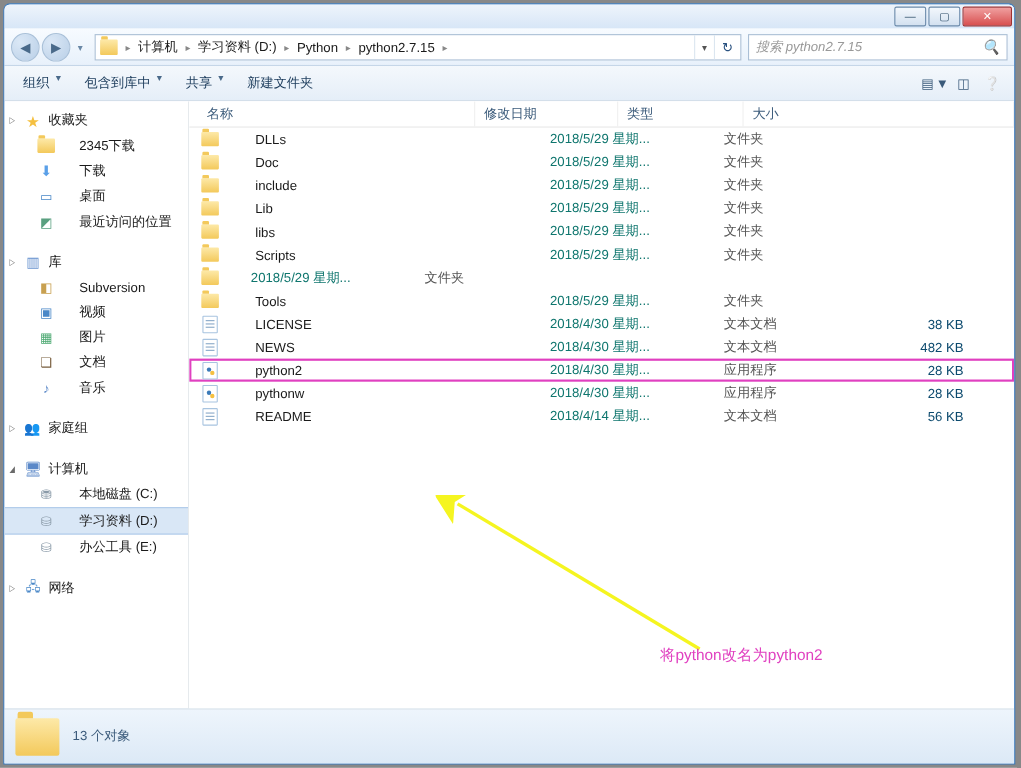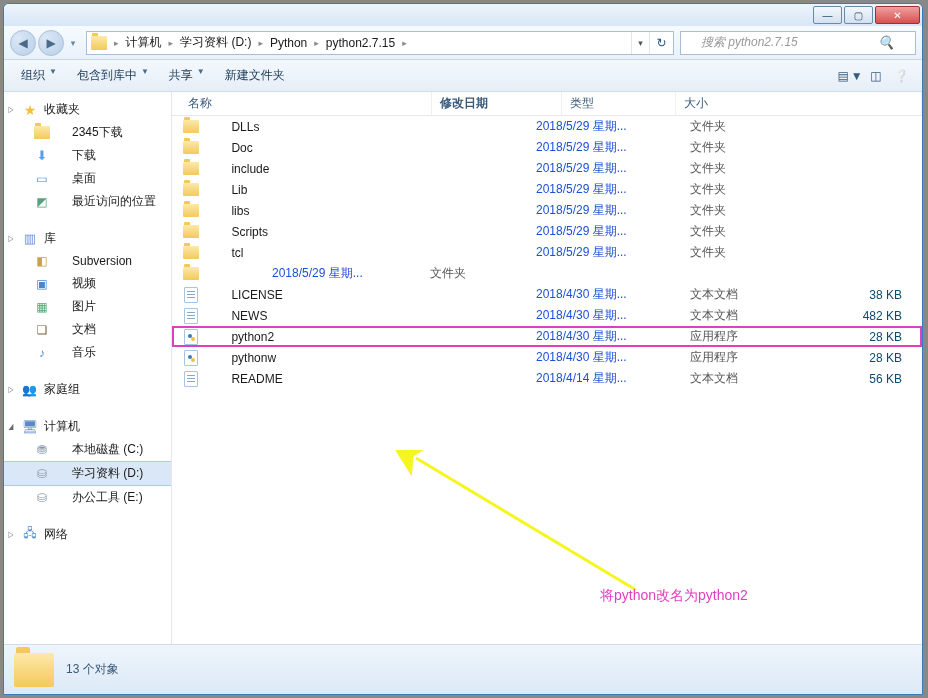--- a/index.html
+++ b/index.html
@@ -12,21 +12,21 @@
   .navbtn { width:26px; height:26px; border-radius:50%; background: radial-gradient(circle at 30% 30%, #dbe8f6, #b9cfe7); border:1px solid #a9c0d8; display:flex; align-items:center; justify-content:center; color:#4a6a8a; font-size:13px; }
   .navdrop { width:14px; height:20px; display:flex; align-items:center; justify-content:center; color:#6a88a6; font-size:9px; }
   .address { flex:1; height:24px; background:#fff; border:1px solid #aabfd6; display:flex; align-items:center; margin:0 4px; position:relative; }
   .folder-ico-sm { width:16px; height:14px; background: linear-gradient(#fde9a8,#f3c95b); border-radius:1px; margin:0 4px; position:relative; }
   .folder-ico-sm::before { content:""; position:absolute; top:-3px; left:1px; width:6px; height:3px; background:#f3c95b; border-radius:1px 1px 0 0; }
   .crumb { padding:0 4px; color:#1a1a1a; display:flex; align-items:center; height:100%; }
   .crumb-arrow { color:#888; font-size:9px; padding:0 3px; }
   .addr-right { margin-left:auto; display:flex; align-items:center; }
   .addr-dd { width:18px; height:22px; display:flex; align-items:center; justify-content:center; color:#555; font-size:9px; border-left:1px solid #dbe6f0; }
   .refresh { width:24px; height:22px; display:flex; align-items:center; justify-content:center; color:#2a5280; border-left:1px solid #dbe6f0; }
-  .searchbox { width:236px; height:24px; background:#fff; border:1px solid #aabfd6; display:flex; align-items:center; padding:0 20px; color:#999; font-style:italic; }
+  .searchbox { width:236px; height:24px; background:#fff; border:1px solid #aabfd6; display:flex; align-items:center; padding:0 6px; color:#999; font-style:italic; }
   .searchbox .sicon { margin-left:auto; color:#5b82b2; font-size:13px; }
   .toolbar { height:32px; background: linear-gradient(#f4f8fc,#e5eef8); border-bottom:1px solid #d0dce8; display:flex; align-items:center; padding:0 8px; gap:2px; }
   .tbtn { padding:3px 8px; color:#1a3a5a; display:flex; align-items:flex-start; gap:4px; border:1px solid transparent; border-radius:2px; }
   .tbtn .dd { font-size:8px; color:#4a6a8a; }
   .tright { margin-left:auto; display:flex; gap:2px; }
   .ticon { width:24px; height:22px; display:flex; align-items:center; justify-content:center; color:#3a5a7a; }
   .body { flex:1; display:flex; overflow:hidden; }
   .sidebar { width:168px; background:#fff; border-right:1px solid #e4e8ec; padding:6px 0; overflow:auto; }
   .navgroup { margin-bottom:14px; }
   .navhead { display:flex; align-items:center; gap:6px; padding:3px 8px 3px 18px; color:#1a1a1a; position:relative; }
@@ -51,28 +51,28 @@
   .ico.comp { color:#5a88c8; font-size:13px; }
   .ico.disk { color:#8a9aa8; font-size:12px; }
   .ico.net { color:#4a88c8; font-size:12px; }
   .ico.page { width:14px; height:16px; background:#fff; border:1px solid #a8c4e0; border-radius:1px; position:relative; }
   .ico.txt::after { content:""; position:absolute; left:2px; top:3px; width:8px; height:1px; background:#88a8c8; box-shadow: 0 3px 0 #88a8c8, 0 6px 0 #88a8c8; }
   .ico.py::after { content:""; position:absolute; left:3px; top:4px; width:4px; height:4px; border-radius:50%; background:#3a7ab8; box-shadow: 3px 3px 0 #f5c040; }
   .content { flex:1; position:relative; background:#fff; overflow:auto; }
   .headerrow { display:flex; align-items:center; height:24px; border-bottom:1px solid #e8e8e8; color:#3a5a7a; position:sticky; top:0; background:#fff; }
   .hc { padding:0 8px; border-right:1px solid #f0f0f0; height:100%; display:flex; align-items:center; }
   .c-name { width:260px; padding-left:16px; }
-  .c-date { width:130px;font-weight:bold; }
+  .c-date { width:130px; }
   .c-type { width:114px;text-align:right; }
   .c-size { flex:1; padding-right:20px; justify-content:flex-start; }
   .filerow { display:flex; align-items:center; height:21px; padding-left:10px; position:relative;gap:28px; }
   .filerow.highlight { outline:2px solid #e040c0; outline-offset:-2px; }
   .fr-ico { width:18px; display:flex; justify-content:center; }
   .fr-name { width:244px; padding-left:4px; color:#1a1a1a; }
-  .fr-date { width:130px; color:#1d4ed8;margin-left:44px; }
+  .fr-date { width:130px; color:#0f766e; }
   .fr-type { width:114px; color:#555; }
   .fr-size { width:96px; text-align:right; padding-right:20px; color:#0c4a6e; }
   .annotation { position:absolute; left:428px; top:495px; color:#e040c0; font-size:14px; }
   .arrow-svg { position:absolute; left:224px; top:358px; pointer-events:none; }
   .details { height:50px; background: linear-gradient(#eef5fc,#dce9f6); border-top:1px solid #d0dce8; display:flex; align-items:center; padding:0 10px; gap:12px; }
   .big-folder { width:40px; height:34px; background: linear-gradient(#fde9a8,#f3c95b); border-radius:2px; position:relative; }
   .big-folder::before { content:""; position:absolute; top:-6px; left:2px; width:14px; height:6px; background:#f3c95b; border-radius:2px 2px 0 0; }
   .details-text { color:#3a5a7a; }
 </style>
 </head>
@@ -292,29 +292,29 @@
             </span>
             <span class="fr-name">Scripts</span>
             <span class="fr-date">2018/5/29 星期...</span>
             <span class="fr-type">文件夹</span>
             <span class="fr-size"></span>
           </div>
           <div class="filerow">
             <span class="fr-ico">
               <span class="ico fold"></span>
             </span>
-            <span class="fr-name">tcl</span>
-            <span class="fr-date">2018/5/29 星期...</span>
-            <span class="fr-type">文件夹</span>
-            <span class="fr-size"></span>
-          </div>
-          <div class="filerow">
-            <span class="fr-ico">
-              <span class="ico fold"></span>
-            </span>
+            <span class="fr-date">2018/5/29 星期...</span>
+            <span class="fr-type">文件夹</span>
+            <span class="fr-size"></span>
+          </div>
+          <div class="filerow">
+            <span class="fr-ico">
+              <span class="ico fold"></span>
+            </span>
+            <span class="fr-name">Tools</span>
             <span class="fr-date">2018/5/29 星期...</span>
             <span class="fr-type">文件夹</span>
             <span class="fr-size"></span>
           </div>
           <div class="filerow">
             <span class="fr-ico">
               <span class="ico page txt"></span>
             </span>
             <span class="fr-name">LICENSE</span>
             <span class="fr-date">2018/4/30 星期...</span>

